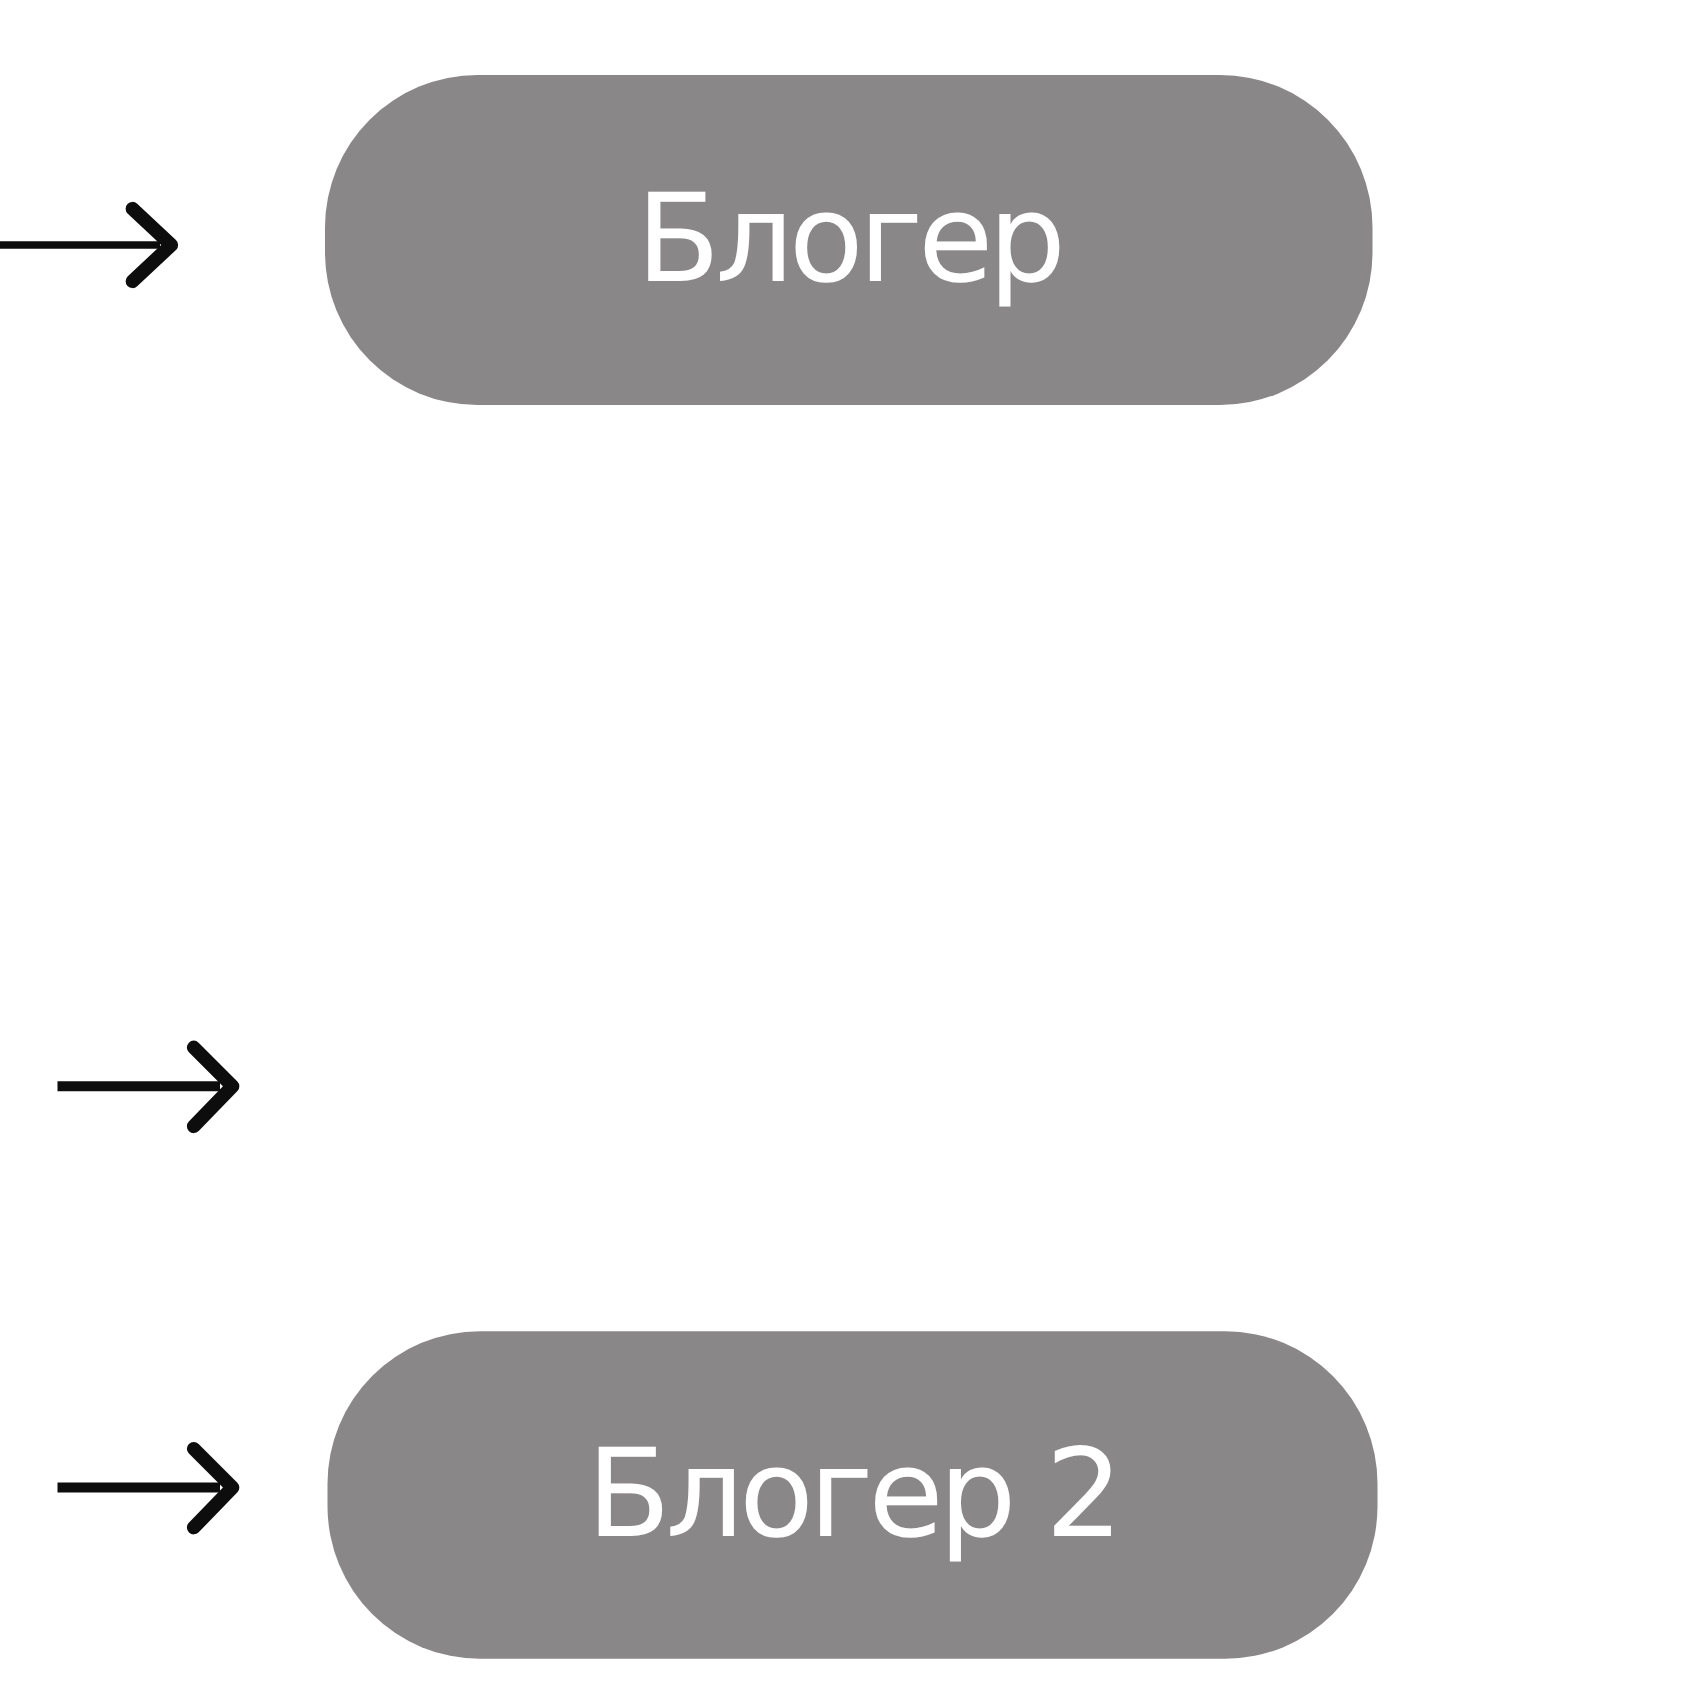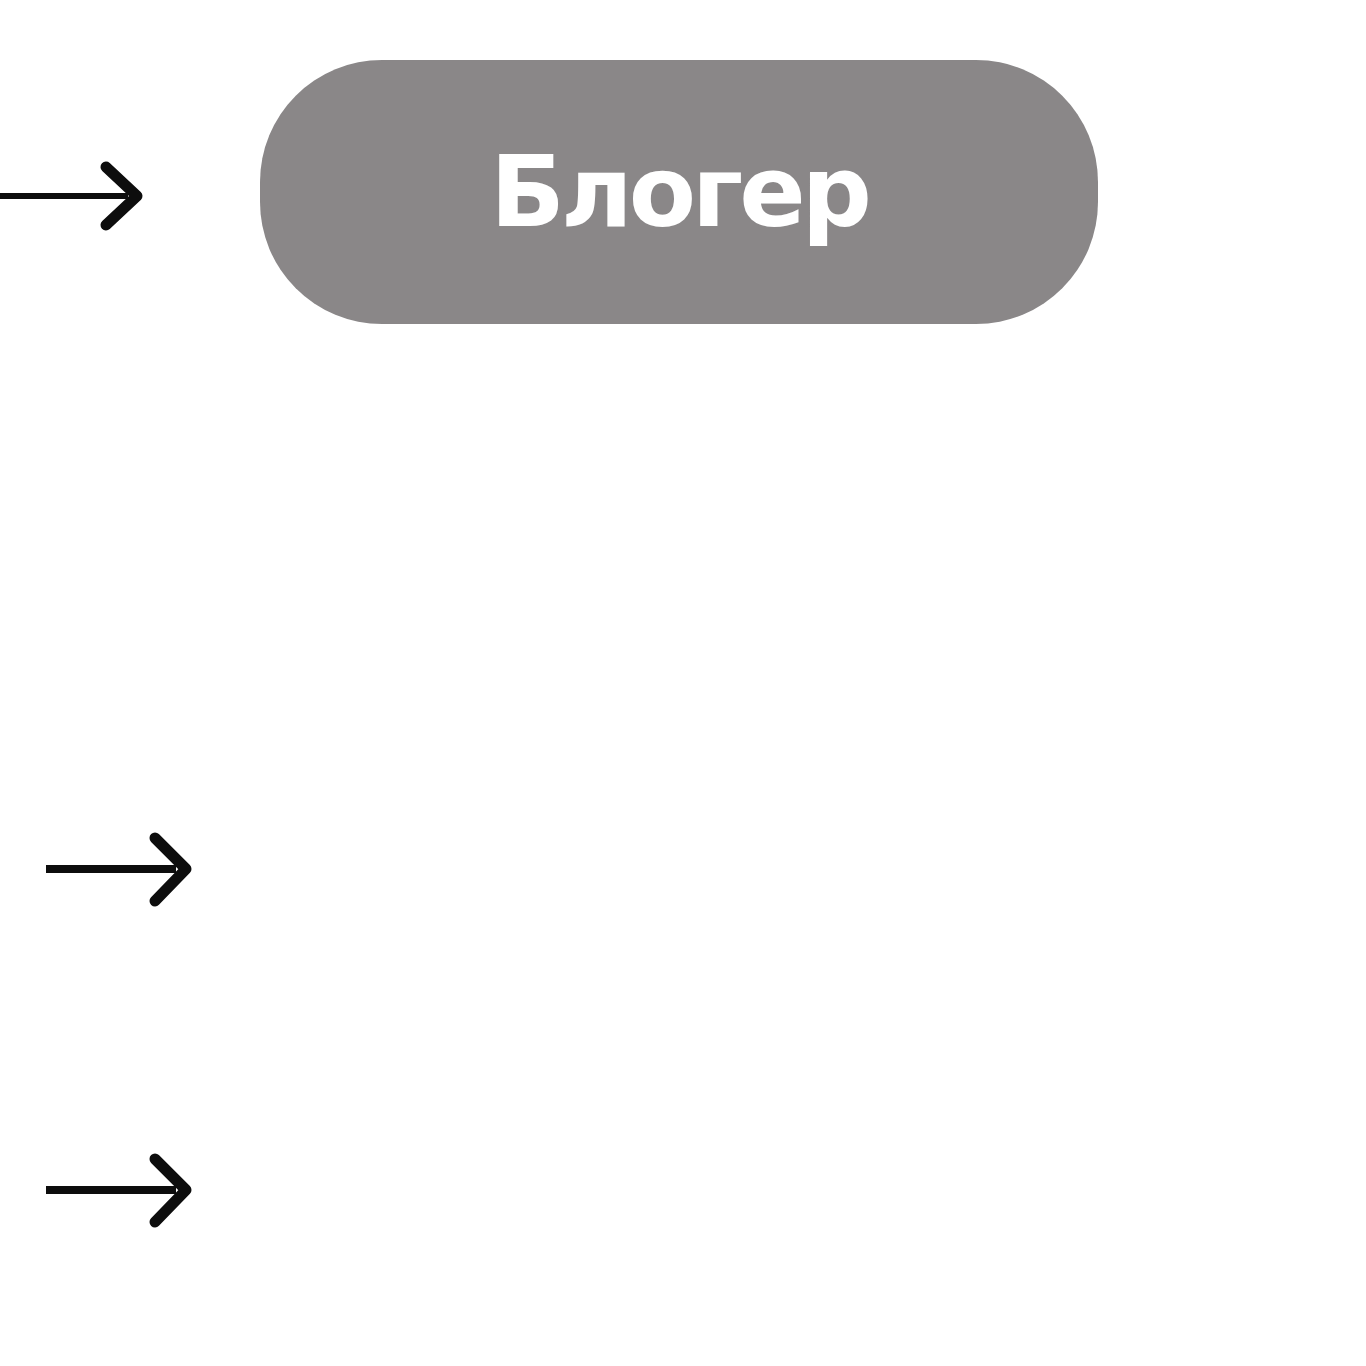--- a/index.html
+++ b/index.html
@@ -21,21 +21,21 @@
   .pill {
     position: absolute;
     background: var(--node-fill);
     border-radius: 122px;
     display: flex;
     align-items: center;
     justify-content: center;
   }
   .pill-label {
     color: var(--node-text);
-    font-weight: 700;
+    font-weight: 400;
     font-size: 98px;
     letter-spacing: -4px;
     white-space: nowrap;
     user-select: none;
   }
   #node-blogger   { left: 260px; top: 60px;   width: 838px; height: 264px; }
   #node-blogger-1 { left: 262px; top: 675px;  width: 840px; height: 261px; }
   #node-blogger-2 { left: 262px; top: 1065px; width: 840px; height: 262px; }
   
   #node-blogger-1 .pill-label { transform: translateX(22px); }
@@ -78,14 +78,17 @@
       <line class="arrow-shaft" x1="46" y1="1190" x2="176" y2="1190"></line>
       <polyline class="arrow-head" points="155,1159 186,1190 155,1222"></polyline>
     </g>
   </svg>
 
   <div class="pill" id="node-blogger">
     <span class="pill-label">Блогер</span>
   </div>
 
 
+  <div class="pill" id="node-blogger-2">
+    <span class="pill-label">Блогер 2</span>
+  </div>
 
 </div>
 
 </body></html>

